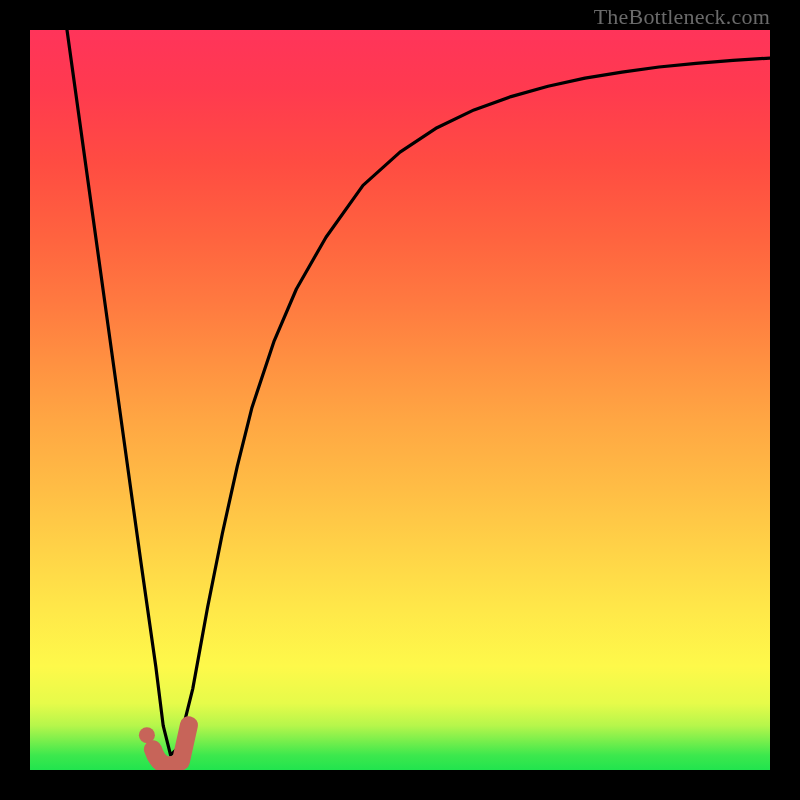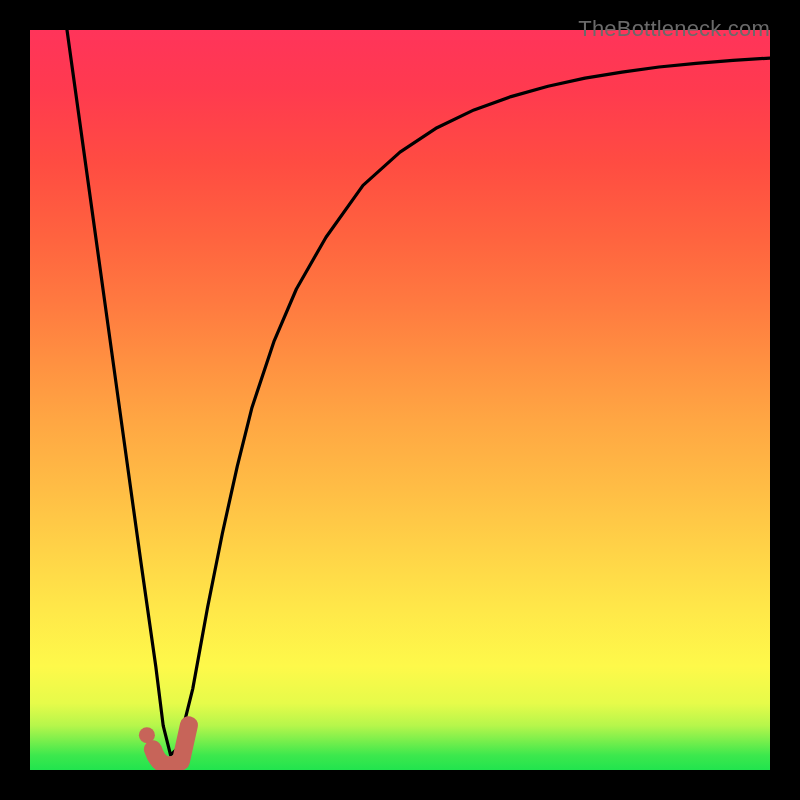--- a/index.html
+++ b/index.html
@@ -42,25 +42,24 @@
       #ff633f 72%,
       #ff4c42 82%,
       #ff3a4f 92%,
       #ff345a 100%
     );
   }
   .watermark {
     position: absolute;
     top: 4px;
     right: 30px;
-    font-family: Liberation Sans, sans-serif;
+    font-family: Liberation Serif, serif;
     font-size: 22px;
     color: #6a6a6a;
     letter-spacing: 0.2px;
-    margin-top: 12px;
   }
   svg.overlay {
     position: absolute;
     left: 30px;
     top: 30px;
     width: 740px;
     height: 740px;
   }
 </style>
 </head>

